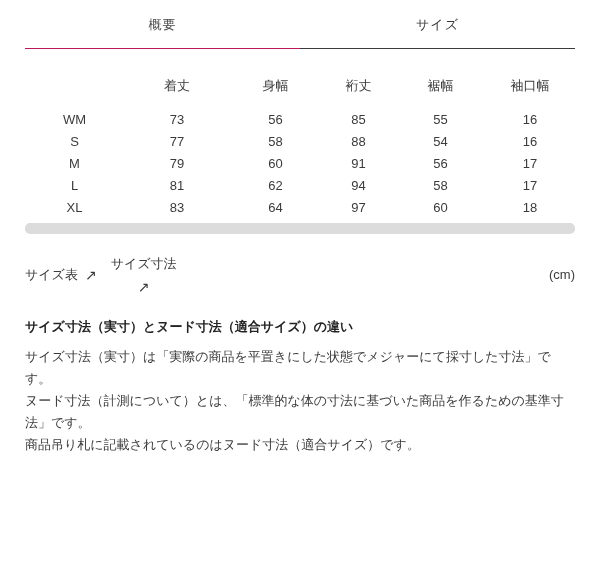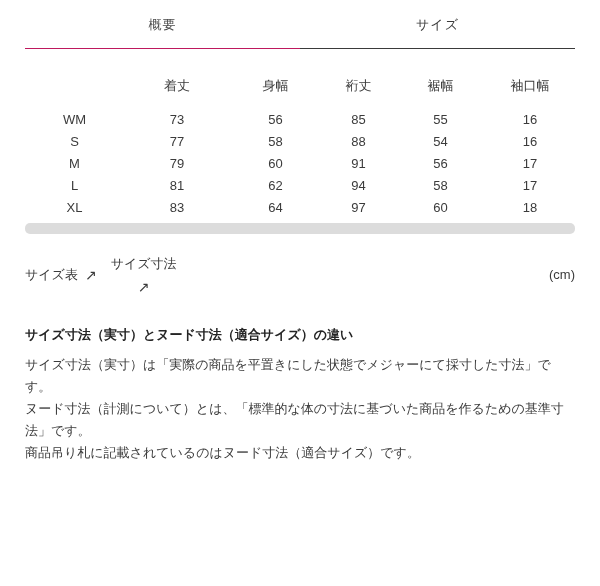--- a/index.html
+++ b/index.html
@@ -39,21 +39,21 @@
   .links-row { display: flex; align-items: center; margin-top: 21px; font-size: 13px; }
   .link {
     display: inline-flex; align-items: center; gap: 7px;
     color: #3b3b3b; text-decoration: none; cursor: pointer;
   }
   .link + .link { margin-left: 14px; flex-direction: column; }
   .arrow { font-size: 14px; line-height: 1; }
   .unit { margin-left: auto; color: #3b3b3b; }
 
   
-  .section { margin-top: 32px; }
+  .section { margin-top: 24px; }
   .section + .section { margin-top: 12px; }
   .section h3 { margin: 0 0 10px 0; font-size: 13px; font-weight: 700; color: #242424; }
   .section p { margin: 0; font-size: 13px; line-height: 22px; color: #3b3b3b; }
 </style>
 </head>
 <body>
 
 <div class="page">
 
   <div class="tabs">

